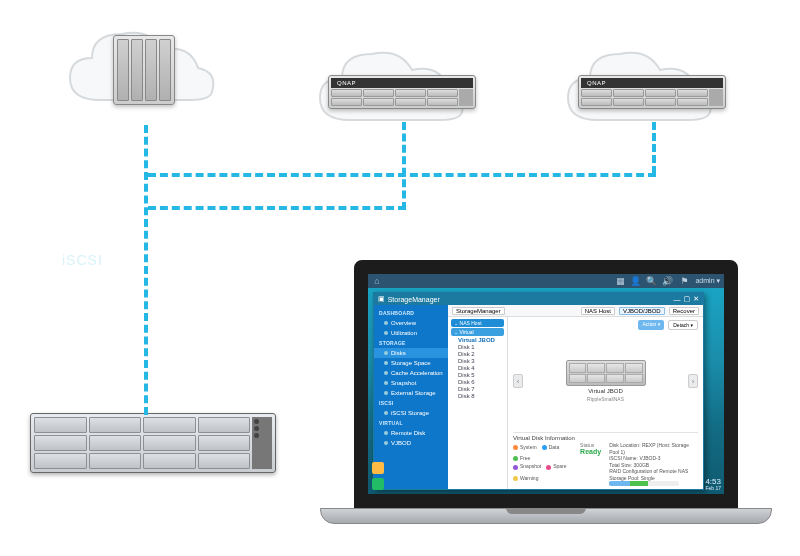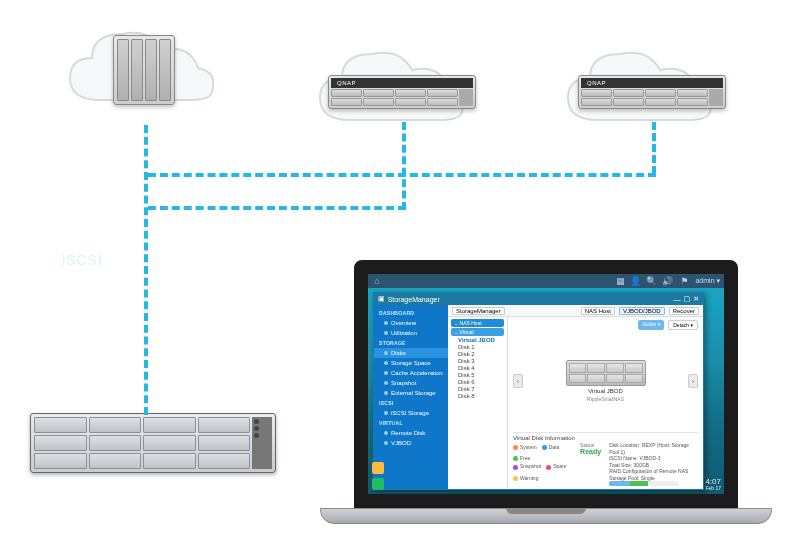--- a/index.html
+++ b/index.html
@@ -331,21 +331,21 @@
                 </div>
               </div>
             </div>
           </div>
         </div>
       </div>
 
       <div class="dockicon"></div>
       <div class="dockicon2"></div>
       <div class="clock">
-        <div>4:07</div>
+        <div>4:53</div>
         <div style="font-size:5px">Feb 17</div>
       </div>
 
     </div>
   </div>
   <div class="base">
     <div class="notch"></div>
   </div>
 </div>
 

